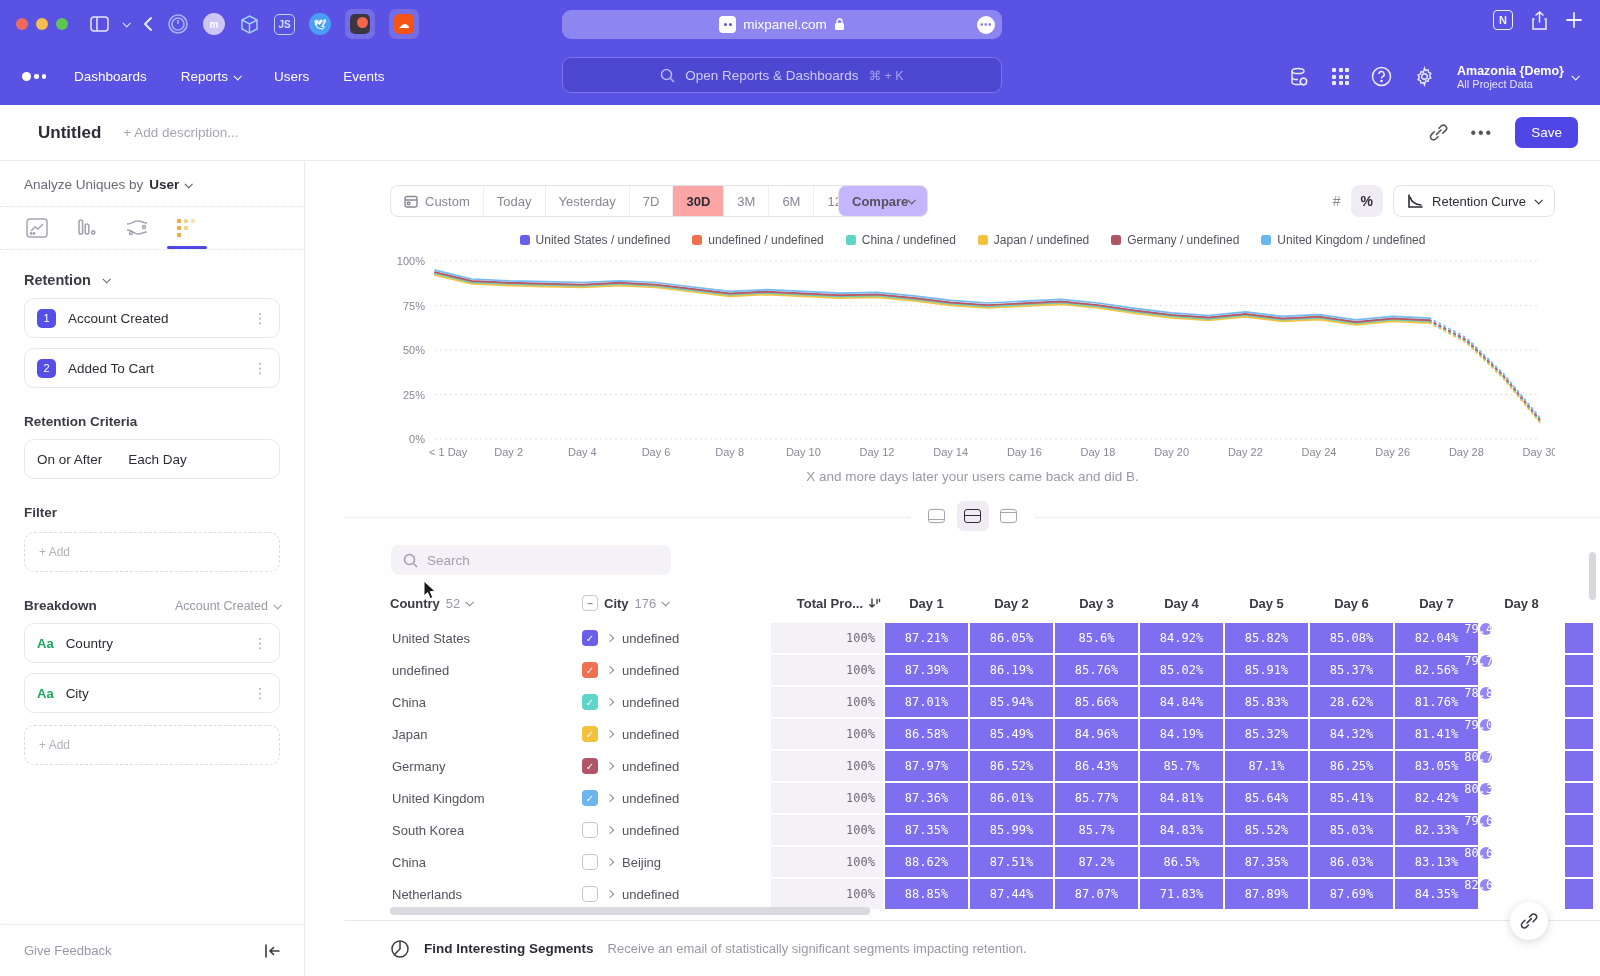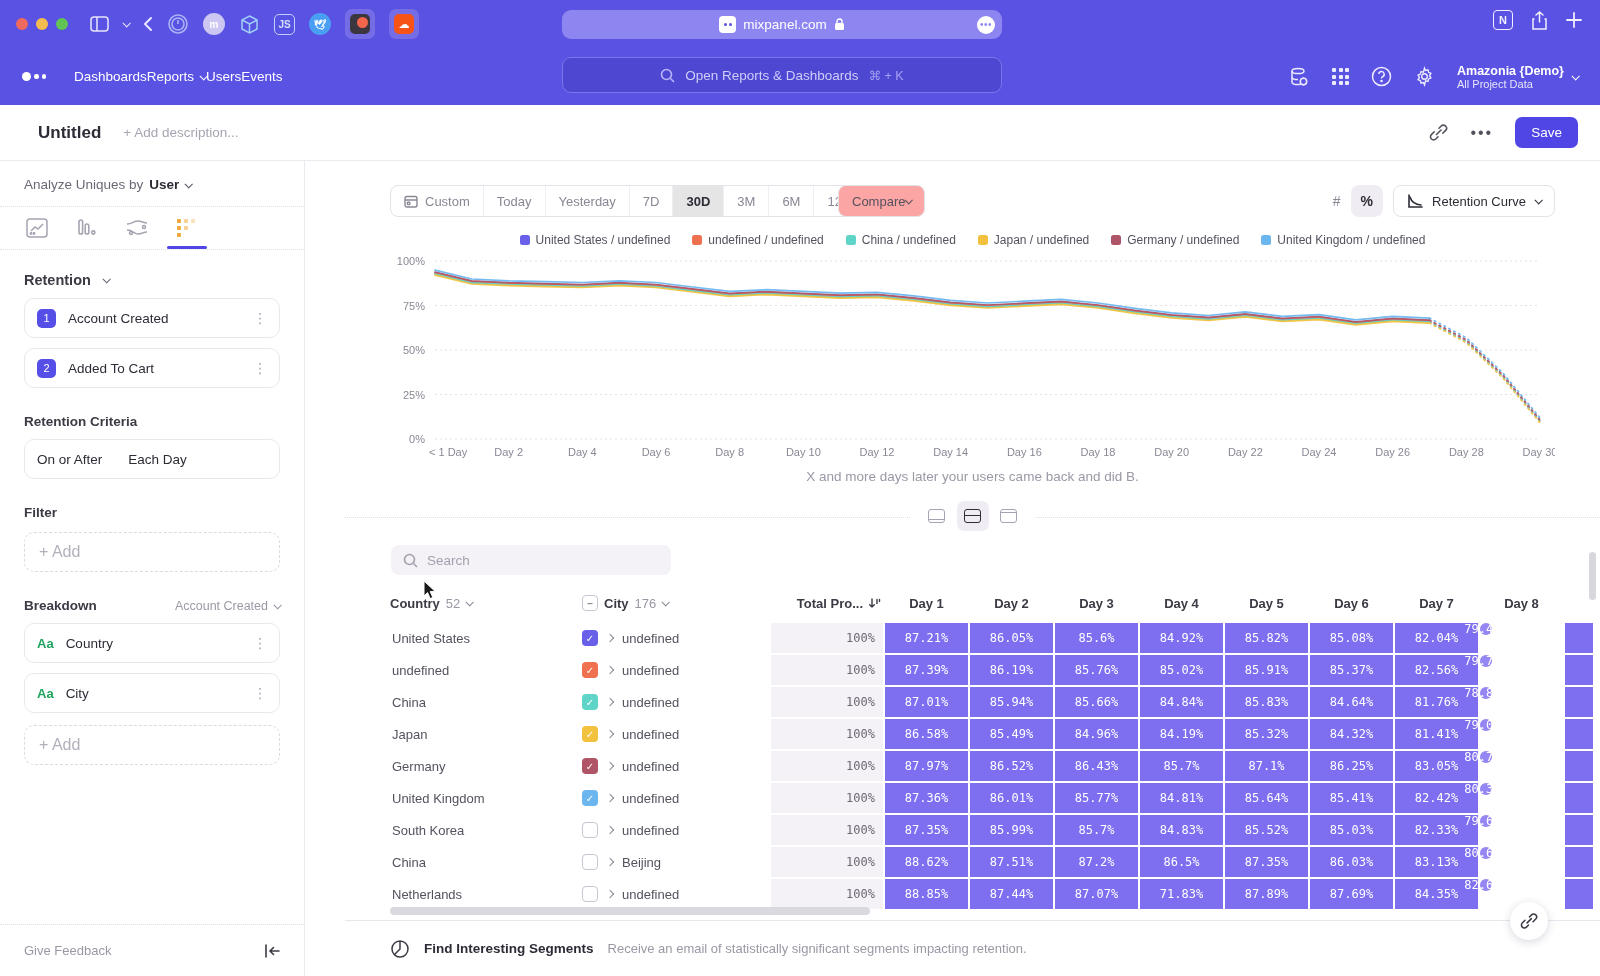--- a/index.html
+++ b/index.html
@@ -25,21 +25,21 @@
   .urlbar { position:absolute; left:562px; top:10px; width:440px; height:29px; background:#8d86f0; border-radius:9px; display:flex; align-items:center; justify-content:center; gap:7px; color:#fff; font-size:13.5px; }
   .url-fav { width:17px; height:17px; border-radius:4px; background:#fff; display:flex; align-items:center; justify-content:center; gap:1.5px; }
   .url-fav i { width:3.5px; height:3.5px; border-radius:50%; background:#5a52e2; display:block; }
   .url-more { position:absolute; right:7px; top:5.5px; width:18px; height:18px; border-radius:50%; background:#fff; color:#8d86f0; font-size:10px; line-height:17px; text-align:center; letter-spacing:.5px; }
   .b-right { position:absolute; right:18px; top:10px; display:flex; align-items:center; gap:18px; color:#f0eeff; }
   .notion { width:20px; height:20px; border:1.6px solid #f0eeff; border-radius:4px; font-size:11px; font-weight:bold; display:flex; align-items:center; justify-content:center; }
 
   .appnav { position:absolute; top:48px; left:0; right:0; height:57px; display:flex; align-items:center; }
   .logo-dots { display:flex; align-items:center; gap:3px; margin-left:22px; margin-right:28px; }
   .logo-dots i { display:block; border-radius:50%; background:#fff; }
-  .nav-links { display:flex; align-items:center; color:#fff; font-size:13.5px; }
+  .nav-links { display:flex; align-items:center; gap:34px; color:#fff; font-size:13.5px; }
   .nav-link { display:flex; align-items:center; gap:6px; cursor:pointer; }
   .nav-search { position:absolute; left:562px; top:9px; width:440px; height:36px; background:#4e47d2; border:1px solid #7b74ec; border-radius:9px; display:flex; align-items:center; justify-content:center; gap:10px; color:#cfcdf8; font-size:13.5px; }
   .nav-search .kbd { color:#a5a1f0; font-size:12.5px; }
   .nav-right { position:absolute; right:22px; top:0; height:57px; display:flex; align-items:center; gap:22px; color:#eceaff; }
   .proj { display:flex; align-items:center; gap:8px; color:#fff; }
   .proj .p1 { font-size:12.5px; font-weight:bold; }
   .proj .p2 { font-size:11px; opacity:.85; }
   .grid9 { display:grid; grid-template-columns:repeat(3,4px); grid-gap:2.5px; }
   .grid9 i { width:4px; height:4px; border-radius:1px; background:#eceaff; display:block; }
 
@@ -62,35 +62,35 @@
   .sb-tab { width:26px; height:30px; display:flex; align-items:flex-start; justify-content:center; color:#a7a4b2; cursor:pointer; position:relative; }
   .sb-tab.active::after { content:""; position:absolute; left:-7px; right:-7px; bottom:-1px; height:3px; background:#4f46e5; border-radius:2px; }
   .sec-title { font-size:14.5px; font-weight:bold; color:#3c3a44; display:flex; align-items:center; gap:7px; }
   .card { border:1px solid #e9e7ee; border-radius:10px; height:40px; display:flex; align-items:center; padding:0 12px; margin-top:10px; background:#fff; cursor:pointer; }
   .badge { width:19px; height:19px; border-radius:5px; background:#554fe8; color:#fff; font-size:11px; display:flex; align-items:center; justify-content:center; margin-right:12px; }
   .card-label { font-size:13.5px; color:#2d2b35; flex:1; }
   .kebab { color:#a7a4b2; font-size:14px; letter-spacing:0; }
   .subhead { font-size:13.5px; font-weight:bold; color:#3c3a44; margin-top:26px; }
   .crit-card { gap:26px; }
   .crit-card span { font-size:13.5px; color:#2d2b35; }
-  .dash-add { border:1px dashed #dcd9e2; border-radius:10px; height:40px; display:flex; align-items:center; padding:0 14px; color:#b3b0bc; font-size:16px; margin-top:12px; cursor:pointer; }
+  .dash-add { border:1px dashed #dcd9e2; border-radius:10px; height:40px; display:flex; align-items:center; padding:0 14px; color:#b3b0bc; font-size:12px; margin-top:12px; cursor:pointer; }
   .bd-row { display:flex; align-items:center; justify-content:space-between; margin-top:26px; }
   .bd-scope { font-size:12.5px; color:#9b98a5; display:flex; align-items:center; gap:6px; cursor:pointer; }
   .aa { color:#1fa45f; font-weight:bold; font-size:13px; margin-right:12px; }
   .sb-foot { position:absolute; bottom:0; left:0; right:0; height:52px; border-top:1px dotted #e0dee6; display:flex; align-items:center; justify-content:space-between; padding:0 24px; }
   .give-fb { color:#9b98a5; font-size:13px; cursor:pointer; }
 
   
   .main { position:absolute; top:161px; left:345px; right:0; bottom:0; background:#fff; overflow:hidden; }
   .controls { position:absolute; top:24px; left:45px; right:45px; height:32px; }
   .ranges { position:absolute; left:0; top:0; display:flex; border:1px solid #e4e2e9; border-radius:8px; overflow:hidden; height:32px; background:#fff; }
   .range-item { display:flex; align-items:center; gap:7px; padding:0 13px; font-size:13px; color:#8a8794; border-right:1px solid #f0eef4; cursor:pointer; }
   .range-item:last-child { border-right:none; }
-  .range-item.sel { color:#2d2b35; font-weight:bold; background:#e5e5e5; }
-  .compare-btn { position:absolute; left:448px; top:0; height:32px; border:1px solid #e4e2e9; border-radius:8px; display:flex; align-items:center; gap:0; padding:0 13px; font-size:13px; color:#55525e; background:#fca5a5; cursor:pointer; }
+  .range-item.sel { color:#2d2b35; font-weight:bold; background:#fca5a5; }
+  .compare-btn { position:absolute; left:448px; top:0; height:32px; border:1px solid #e4e2e9; border-radius:8px; display:flex; align-items:center; gap:0; padding:0 13px; font-size:13px; color:#55525e; background:#c4b5fd; cursor:pointer;font-weight:bold; }
   .right-controls { position:absolute; right:0; top:0; display:flex; gap:10px; }
   .numpct { display:flex; align-items:center; height:32px; border-radius:8px; overflow:hidden; }
   .numpct .n { padding:0 10px; color:#8a8794; font-size:14px; line-height:32px; cursor:pointer; }
   .numpct .p { padding:0 10px; color:#2d2b35; font-size:14px; font-weight:bold; line-height:32px; background:#efedf3; border-radius:8px; cursor:pointer; }
   .charttype { height:32px; border:1px solid #e4e2e9; border-radius:8px; display:flex; align-items:center; gap:9px; padding:0 13px; font-size:13px; color:#2d2b35; background:#fff; cursor:pointer; }
 
   .legend { position:absolute; top:72px; left:45px; right:45px; display:flex; justify-content:center; gap:22px; }
   .lg-item { display:flex; align-items:center; gap:6px; font-size:12px; color:#55525e;justify-content:flex-end; }
   .lg-sw { width:10px; height:10px; border-radius:2.5px; }
 
@@ -591,21 +591,21 @@
             <span class="cb" style="background: rgb(95, 212, 200);">✓</span>
             <span class="chev chev-r" style="color: rgb(138, 135, 148);"></span>
             <span>undefined</span>
           </div>
           <div class="tc tc-total">100%</div>
           <div class="tc tc-day">87.01%</div>
           <div class="tc tc-day">85.94%</div>
           <div class="tc tc-day">85.66%</div>
           <div class="tc tc-day">84.84%</div>
           <div class="tc tc-day">85.83%</div>
-          <div class="tc tc-day">84.64%</div>
+          <div class="tc tc-day">28.62%</div>
           <div class="tc tc-day">81.76%</div>
           <div class="tc tc-day light">78.87%</div>
           <div class="tc tc-sliver"></div>
         </div>
         <div class="trow tgrid">
           <div class="tc tc-country">Japan</div>
           <div class="tc tc-city">
             <span class="cb" style="background: rgb(242, 193, 61);">✓</span>
             <span class="chev chev-r" style="color: rgb(138, 135, 148);"></span>
             <span>undefined</span>

